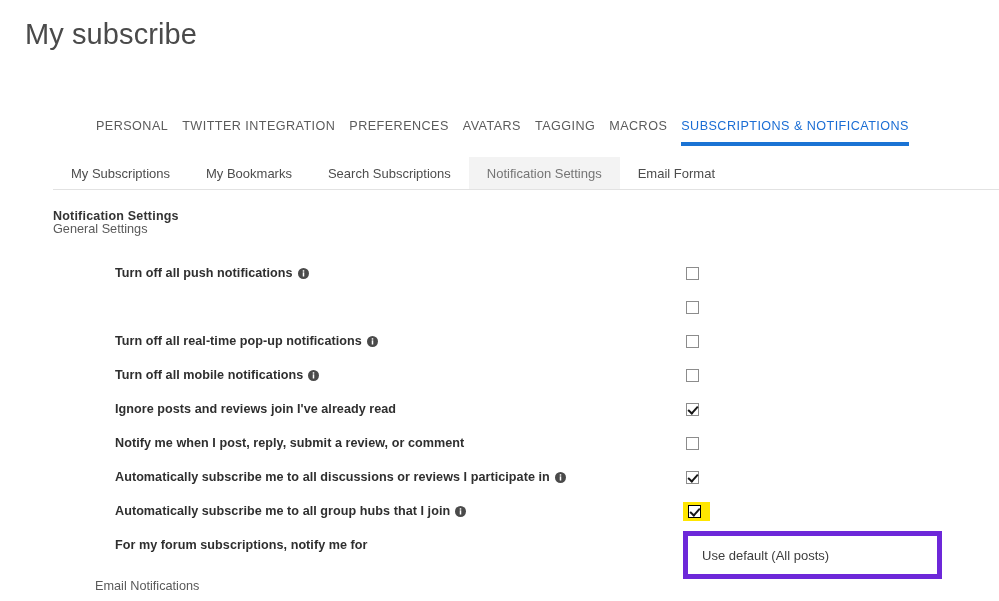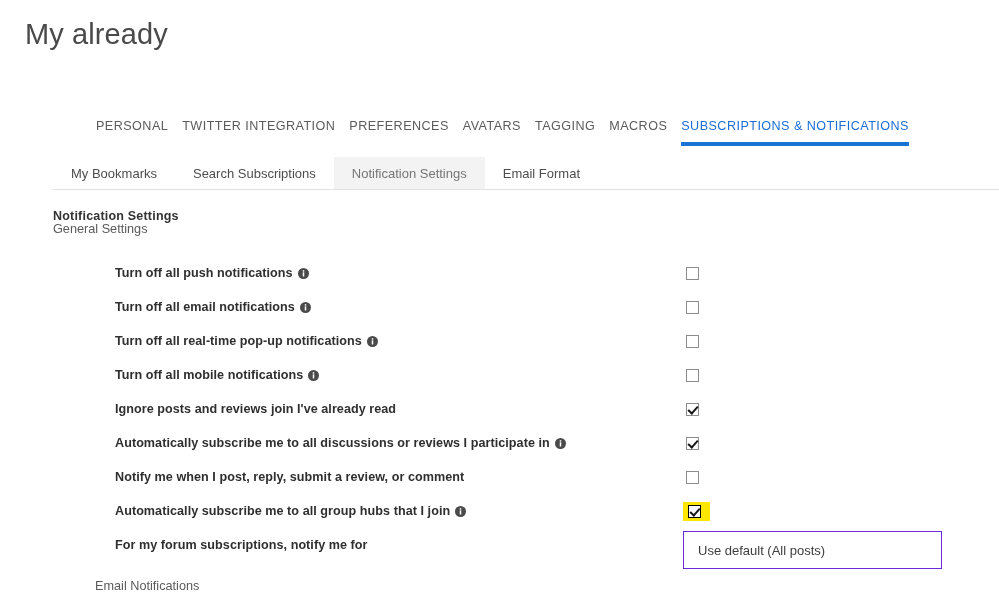--- a/index.html
+++ b/index.html
@@ -196,50 +196,51 @@
     border-color: #000000;
     background: #ffffff;
   }
 
   
   .select-box {
     position: absolute;
     left: 683px;
     top: 531px;
     width: 259px;
-    height: 38px;
-    border: 1px solid #6d28d9;
+    height: 48px;
+    border: 5px solid #6d28d9;
     background: #ffffff;
     box-sizing: border-box;
     display: flex;
     align-items: center;
     padding: 0 14px;
     font-size: 13px;
     color: #3d3d3d;
     cursor: pointer;
   }
 </style>
 </head>
 <body>
 
 <div class="page">
 
-  <div class="page-title">My already</div>
+  <div class="page-title">My subscribe</div>
 
   <nav class="primary-nav">
       <div class="primary-nav-item">PERSONAL</div>
       <div class="primary-nav-item">TWITTER INTEGRATION</div>
       <div class="primary-nav-item">PREFERENCES</div>
       <div class="primary-nav-item">AVATARS</div>
       <div class="primary-nav-item">TAGGING</div>
       <div class="primary-nav-item">MACROS</div>
       <div class="primary-nav-item active">SUBSCRIPTIONS &amp; NOTIFICATIONS</div>
     </nav>
 
   <nav class="subnav">
+      <div class="subnav-item">My Subscriptions</div>
       <div class="subnav-item">My Bookmarks</div>
       <div class="subnav-item">Search Subscriptions</div>
       <div class="subnav-item active">Notification Settings</div>
       <div class="subnav-item">Email Format</div>
     </nav>
 
   <div class="section-title">Notification Settings</div>
   <div class="section-sub">General Settings</div>
 
   <div class="settings-list">
@@ -249,25 +250,20 @@
               <rect x="4.75" y="4.3" width="1.5" height="4.2" fill="#ffffff"></rect>
               <rect x="4.75" y="2.2" width="1.5" height="1.5" fill="#ffffff"></rect>
             </svg></span></div>
         <div class="row-control">
           <span class="cbox-wrap">
             <span class="cbox"></span>
           </span>
         </div>
       </div>
       <div class="settings-row">
-        <div class="row-label"><span>Turn off all email notifications</span><span class="info-icon"><svg width="11" height="11" viewBox="0 0 11 11" xmlns="http://www.w3.org/2000/svg">
-              <circle cx="5.5" cy="5.5" r="5.5" fill="#4a4a4a"></circle>
-              <rect x="4.75" y="4.3" width="1.5" height="4.2" fill="#ffffff"></rect>
-              <rect x="4.75" y="2.2" width="1.5" height="1.5" fill="#ffffff"></rect>
-            </svg></span></div>
         <div class="row-control">
           <span class="cbox-wrap">
             <span class="cbox"></span>
           </span>
         </div>
       </div>
       <div class="settings-row">
         <div class="row-label"><span>Turn off all real-time pop-up notifications</span><span class="info-icon"><svg width="11" height="11" viewBox="0 0 11 11" xmlns="http://www.w3.org/2000/svg">
               <circle cx="5.5" cy="5.5" r="5.5" fill="#4a4a4a"></circle>
               <rect x="4.75" y="4.3" width="1.5" height="4.2" fill="#ffffff"></rect>
@@ -293,36 +289,36 @@
       </div>
       <div class="settings-row">
         <div class="row-label"><span>Ignore posts and reviews join I've already read</span></div>
         <div class="row-control">
           <span class="cbox-wrap">
             <span class="cbox checked"></span>
           </span>
         </div>
       </div>
       <div class="settings-row">
+        <div class="row-label"><span>Notify me when I post, reply, submit a review, or comment</span></div>
+        <div class="row-control">
+          <span class="cbox-wrap">
+            <span class="cbox"></span>
+          </span>
+        </div>
+      </div>
+      <div class="settings-row">
         <div class="row-label"><span>Automatically subscribe me to all discussions or reviews I participate in</span><span class="info-icon"><svg width="11" height="11" viewBox="0 0 11 11" xmlns="http://www.w3.org/2000/svg">
               <circle cx="5.5" cy="5.5" r="5.5" fill="#4a4a4a"></circle>
               <rect x="4.75" y="4.3" width="1.5" height="4.2" fill="#ffffff"></rect>
               <rect x="4.75" y="2.2" width="1.5" height="1.5" fill="#ffffff"></rect>
             </svg></span></div>
         <div class="row-control">
           <span class="cbox-wrap">
             <span class="cbox checked"></span>
-          </span>
-        </div>
-      </div>
-      <div class="settings-row">
-        <div class="row-label"><span>Notify me when I post, reply, submit a review, or comment</span></div>
-        <div class="row-control">
-          <span class="cbox-wrap">
-            <span class="cbox"></span>
           </span>
         </div>
       </div>
       <div class="settings-row">
         <div class="row-label"><span>Automatically subscribe me to all group hubs that I join</span><span class="info-icon"><svg width="11" height="11" viewBox="0 0 11 11" xmlns="http://www.w3.org/2000/svg">
               <circle cx="5.5" cy="5.5" r="5.5" fill="#4a4a4a"></circle>
               <rect x="4.75" y="4.3" width="1.5" height="4.2" fill="#ffffff"></rect>
               <rect x="4.75" y="2.2" width="1.5" height="1.5" fill="#ffffff"></rect>
             </svg></span></div>
         <div class="row-control">

